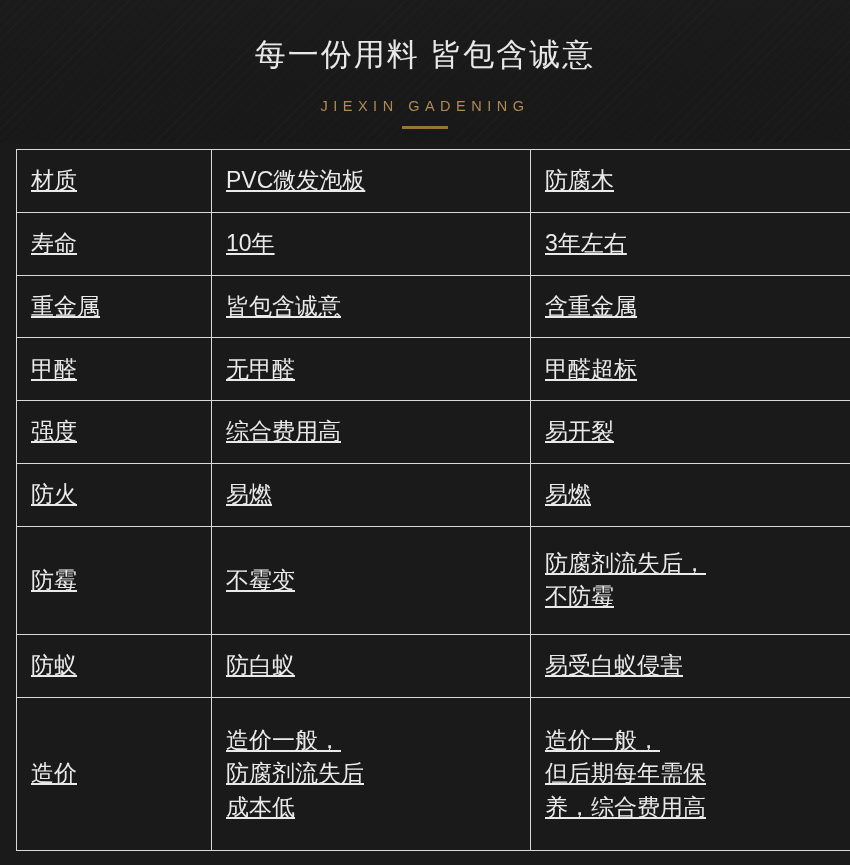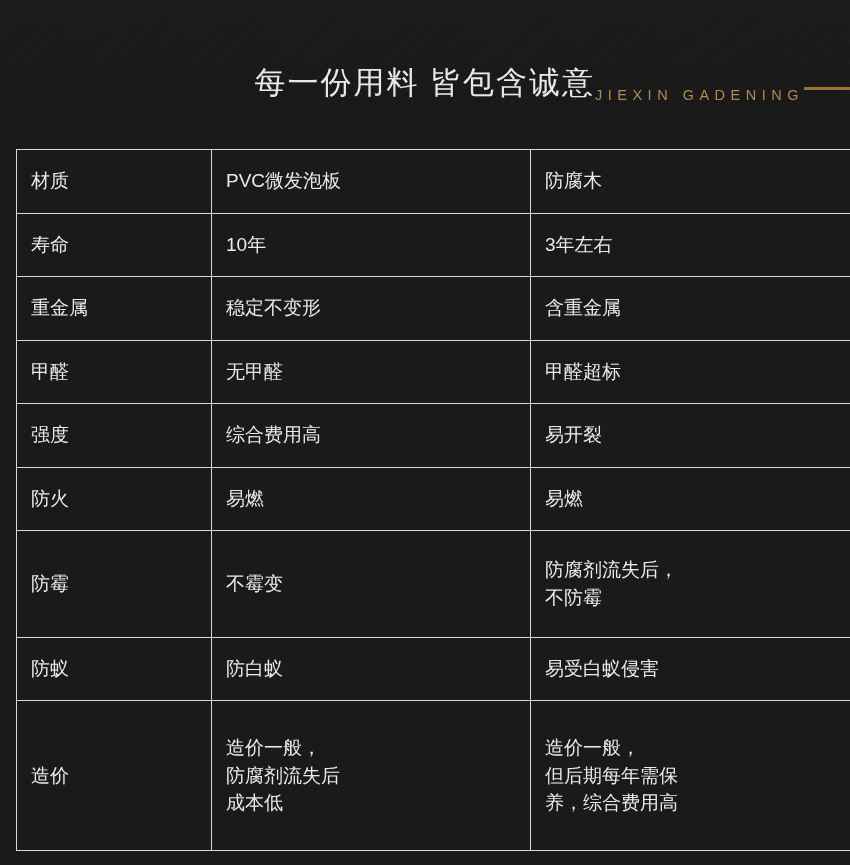--- a/index.html
+++ b/index.html
@@ -25,23 +25,23 @@
     position: relative;
     height: 143px;
     background:
       repeating-linear-gradient(135deg,
         rgba(255,255,255,0.016) 0px,
         rgba(255,255,255,0.016) 1px,
         rgba(0,0,0,0) 1px,
         rgba(0,0,0,0) 7px),
       linear-gradient(180deg, #1b1b1b 0%, #181818 100%);
     display: flex;
-    flex-direction: row;
+    flex-direction: column;
     align-items: center;
-    justify-content: flex-end;
+    justify-content: center;
     padding-top: 22px;
     box-sizing: border-box;
   }
   .header-title {
     color: #e8e8e8;
     font-size: 31px;
     letter-spacing: 2px;
     font-weight: 500;
     line-height: 1.2;
     white-space: nowrap;
@@ -72,25 +72,26 @@
   table.compare {
     width: 100%;
     height: 100%;
     border-collapse: collapse;
     table-layout: fixed;
   }
   table.compare td {
     border: 1px solid #d9d9d9;
     vertical-align: middle;
     padding: 6px 14px;
-    font-size: 19px;
+    font-size: 23px;
     line-height: 1.45;
     color: #eaeaea;
     font-family: "Liberation Sans", sans-serif;
     font-weight: 400;
+    text-decoration: underline;
   }
   td.col-label {
     width: 166px;
   }
   td.col-a {
     width: 290px;
   }
   td.col-b {
     width: 340px;
   }
@@ -138,21 +139,21 @@
               <span class="cell-line">10年</span>
             </td>
           <td class="col-b">
               <span class="cell-line">3年左右</span>
             </td>
         </tr>
 
         <tr>
           <td class="col-label">重金属</td>
           <td class="col-a highlight">
-              <span class="cell-line">稳定不变形</span>
+              <span class="cell-line">皆包含诚意</span>
             </td>
           <td class="col-b">
               <span class="cell-line">含重金属</span>
             </td>
         </tr>
 
         <tr>
           <td class="col-label">甲醛</td>
           <td class="col-a highlight">
               <span class="cell-line">无甲醛</span>

